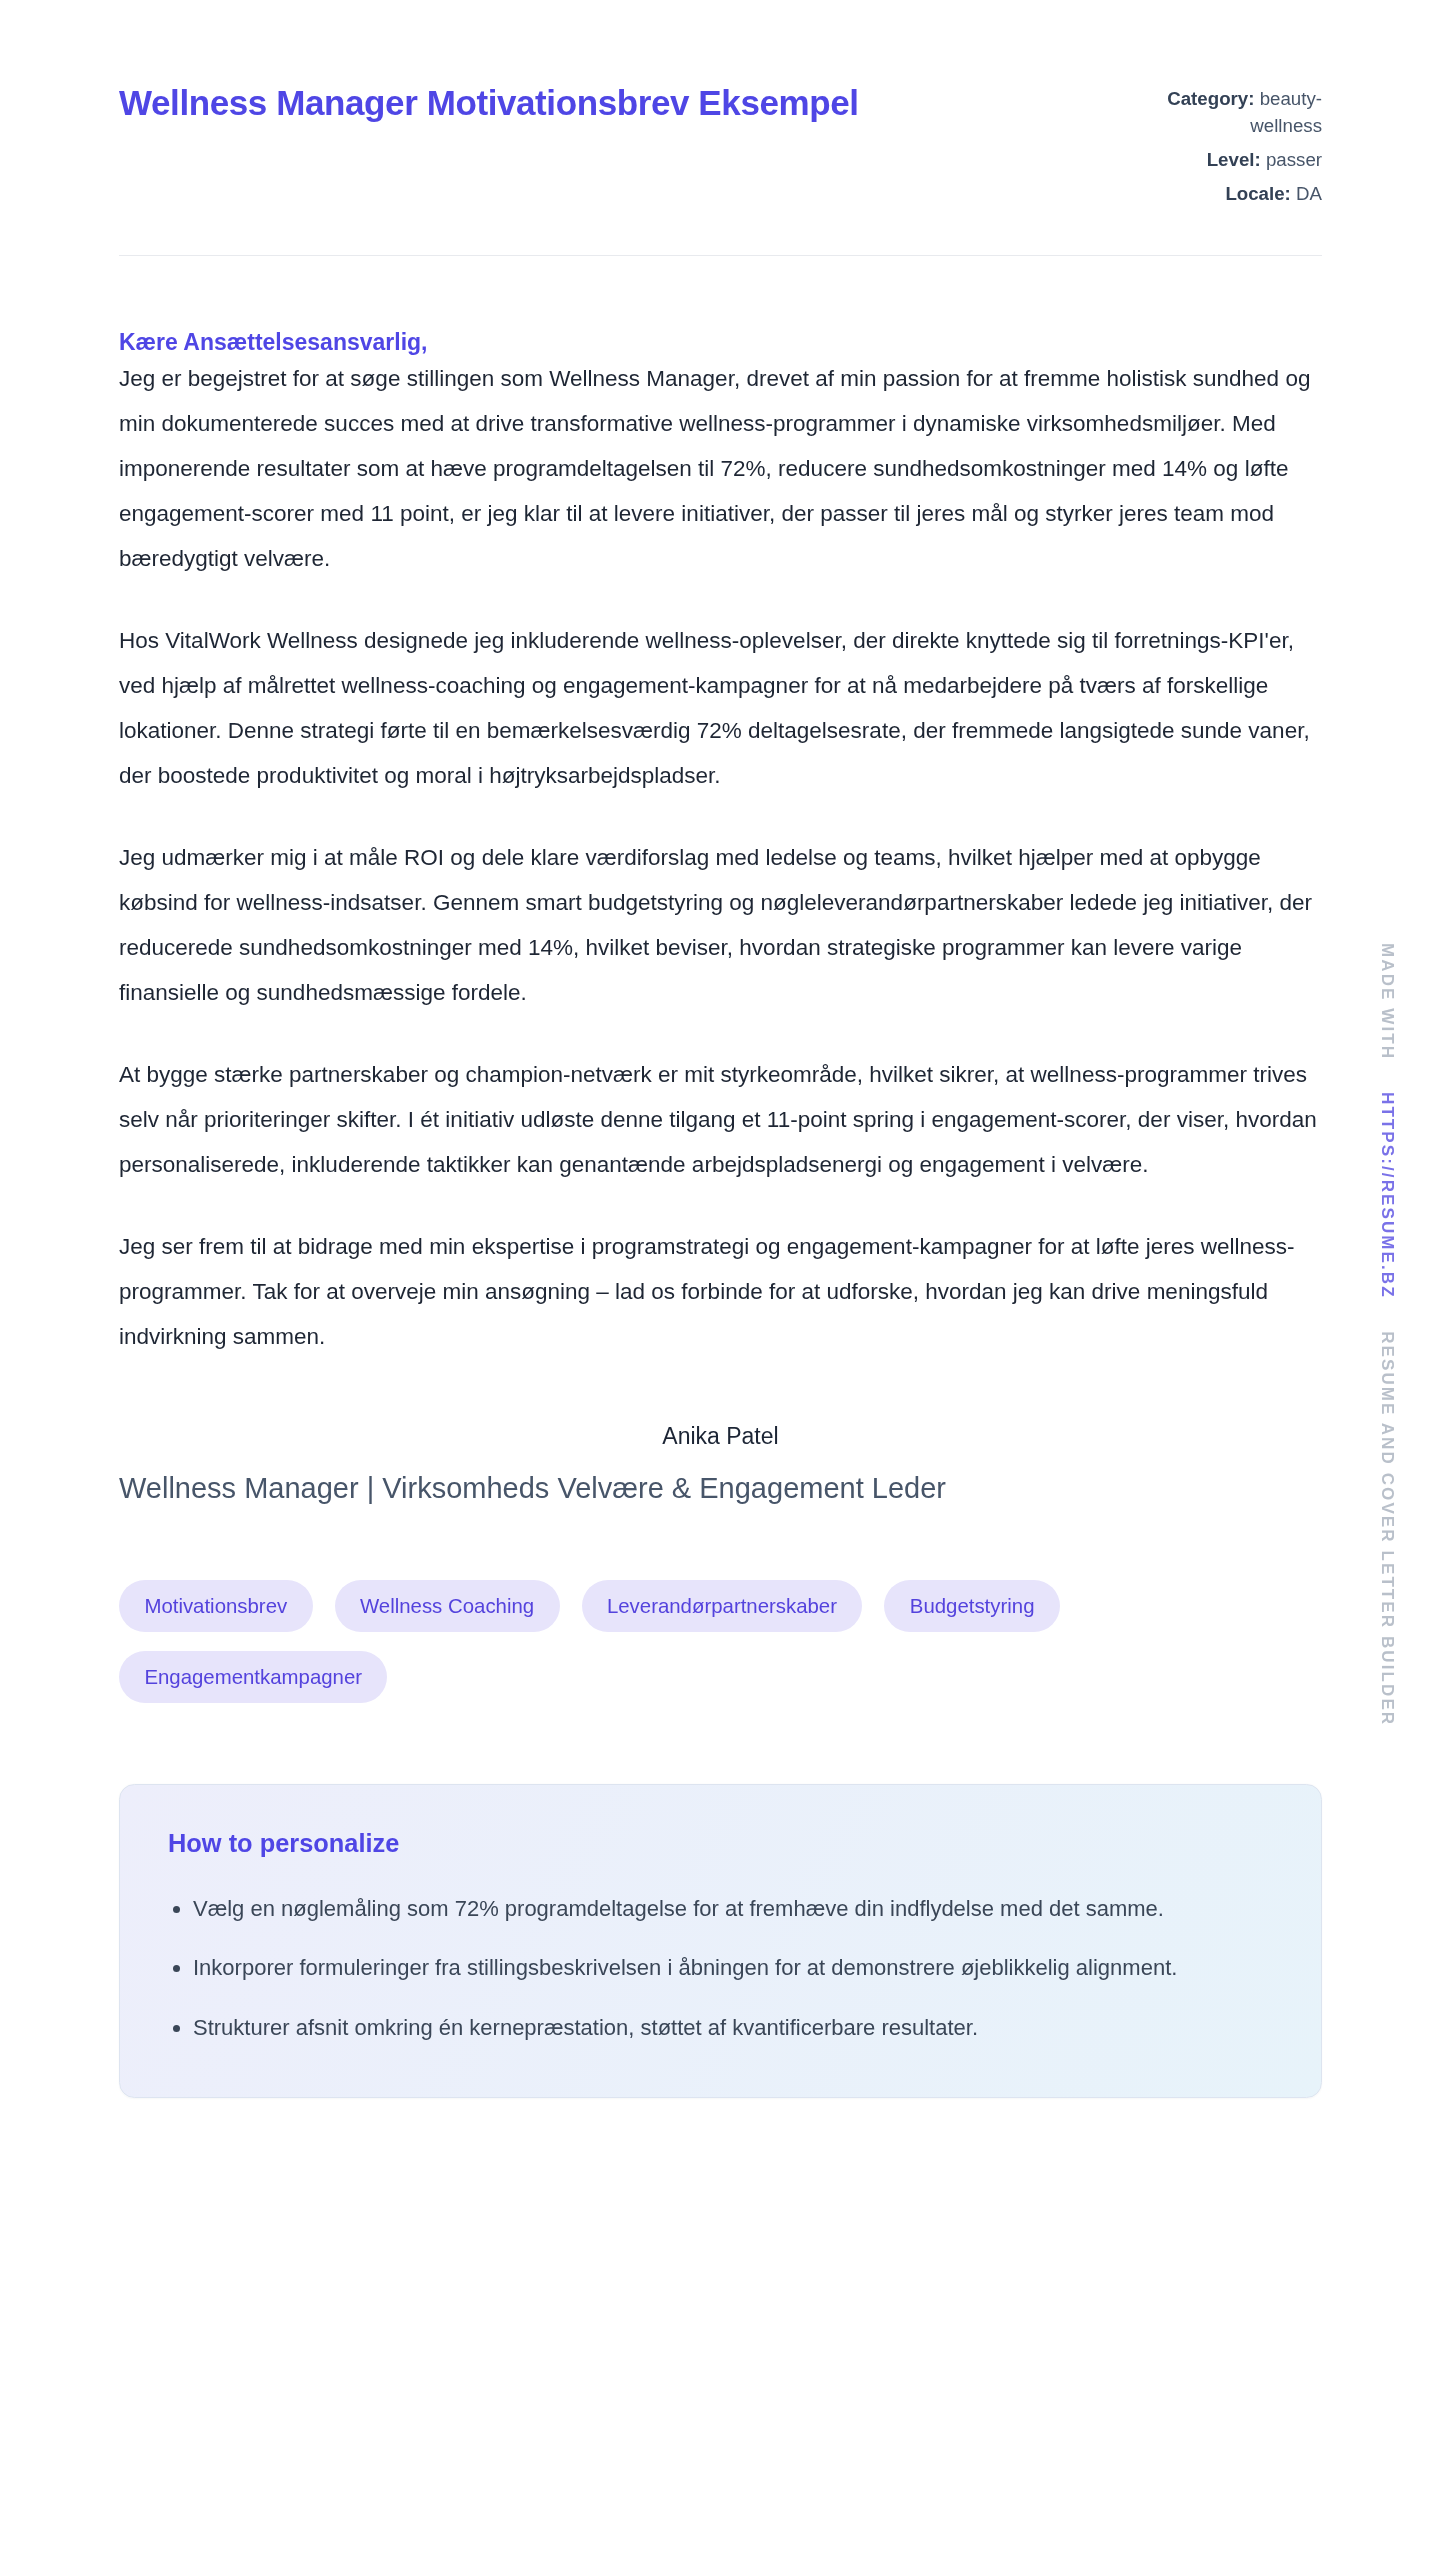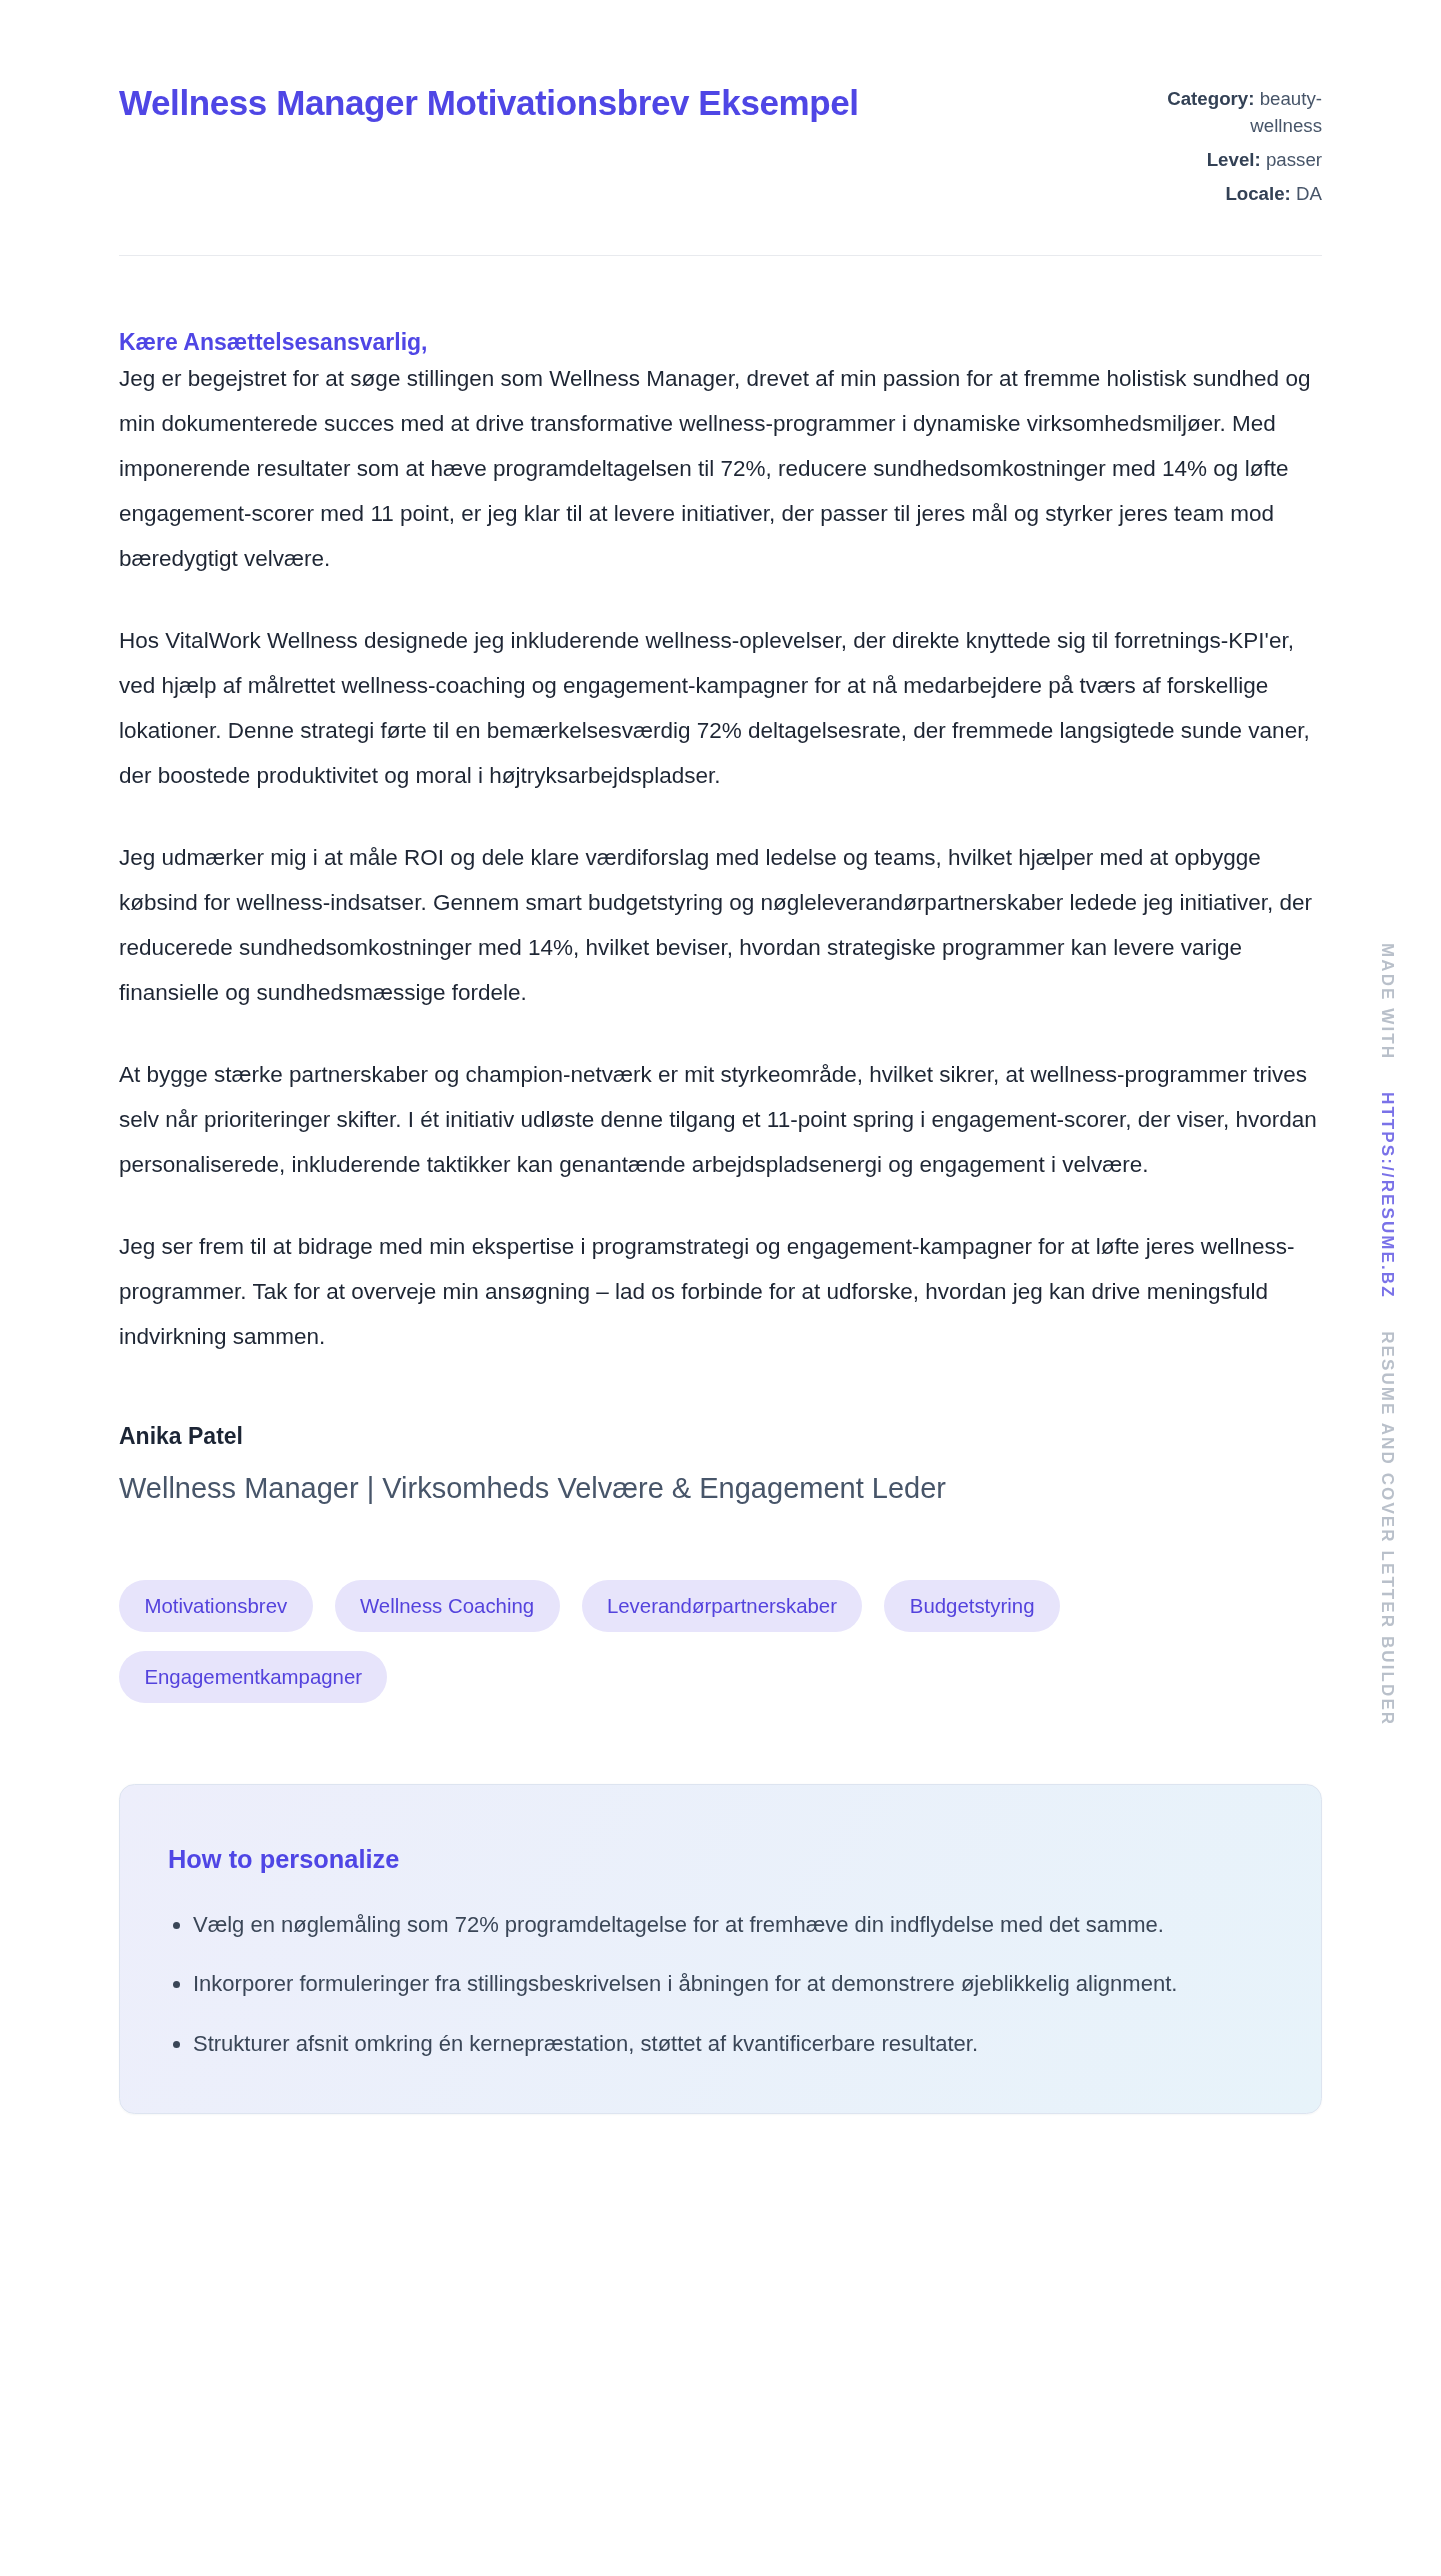--- a/index.html
+++ b/index.html
@@ -52,38 +52,38 @@
   
   .letter{margin-top:73px;max-width:1204px;}
   .greeting{
     color:var(--accent);font-size:23px;font-weight:700;
   }
   .paragraph{
     font-size:22.5px;line-height:2.0;color:var(--body-text);
     margin-bottom:37px;max-width:1204px;
   }
   .signature{margin-top:64px;}
-  .signature-name{font-size:23px;font-weight:700;color:#1c2535;}
+  .signature-name{font-size:23px;font-weight:400;color:#1c2535;text-align:center;}
   .signature-title{font-size:29px;color:var(--muted-text);margin-top:22px;}
 
   
   .tag-list{margin-top:75px;display:flex;flex-wrap:wrap;gap:18.7px 22px;max-width:1018px;}
   .tag-pill{
     display:inline-block;background:var(--tag-bg);color:var(--tag-text);
     font-size:20.4px;font-weight:500;line-height:1;
     padding:16px 25.4px;border-radius:847px;white-space:nowrap;
   }
 
   
   .personalize-card{
     margin-top:81px;
     border:0.8px solid var(--card-border);
     border-radius:15.3px;
     background:linear-gradient(120deg,var(--card-bg-start) 0%,var(--card-bg-end) 100%);
-    padding:60px 47px 47px 36px;
+    padding:44px 47px 47px 36px;
     box-shadow:0 0.8px 1.7px rgba(30,41,59,0.04);
   }
   .personalize-title{
     color:var(--accent);font-size:25.4px;font-weight:700;margin-left:12px;
   }
   .personalize-list{
     margin-top:29px;list-style:disc;padding-left:37px;color:#3a4657;
   }
   .personalize-item{
     font-size:22px;line-height:2.0;margin-bottom:15.3px;color:#3a4657;

